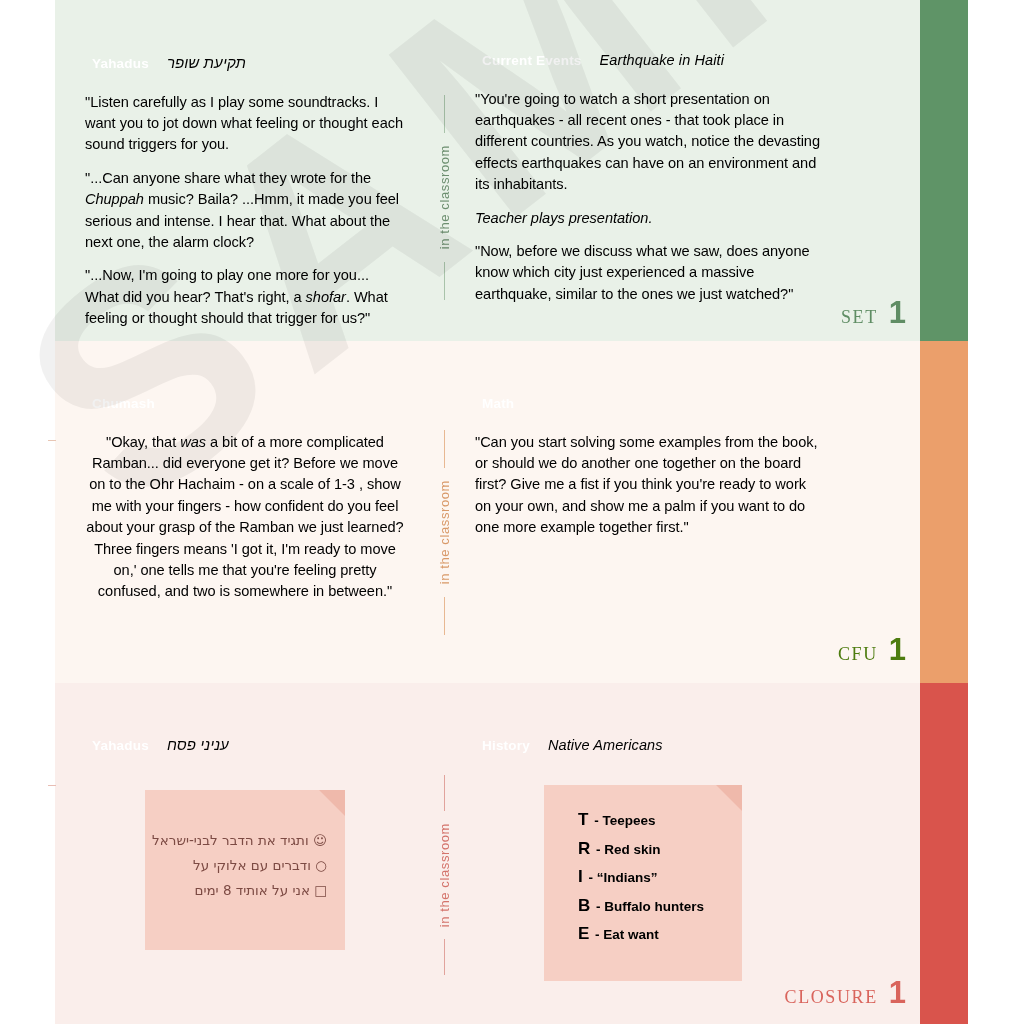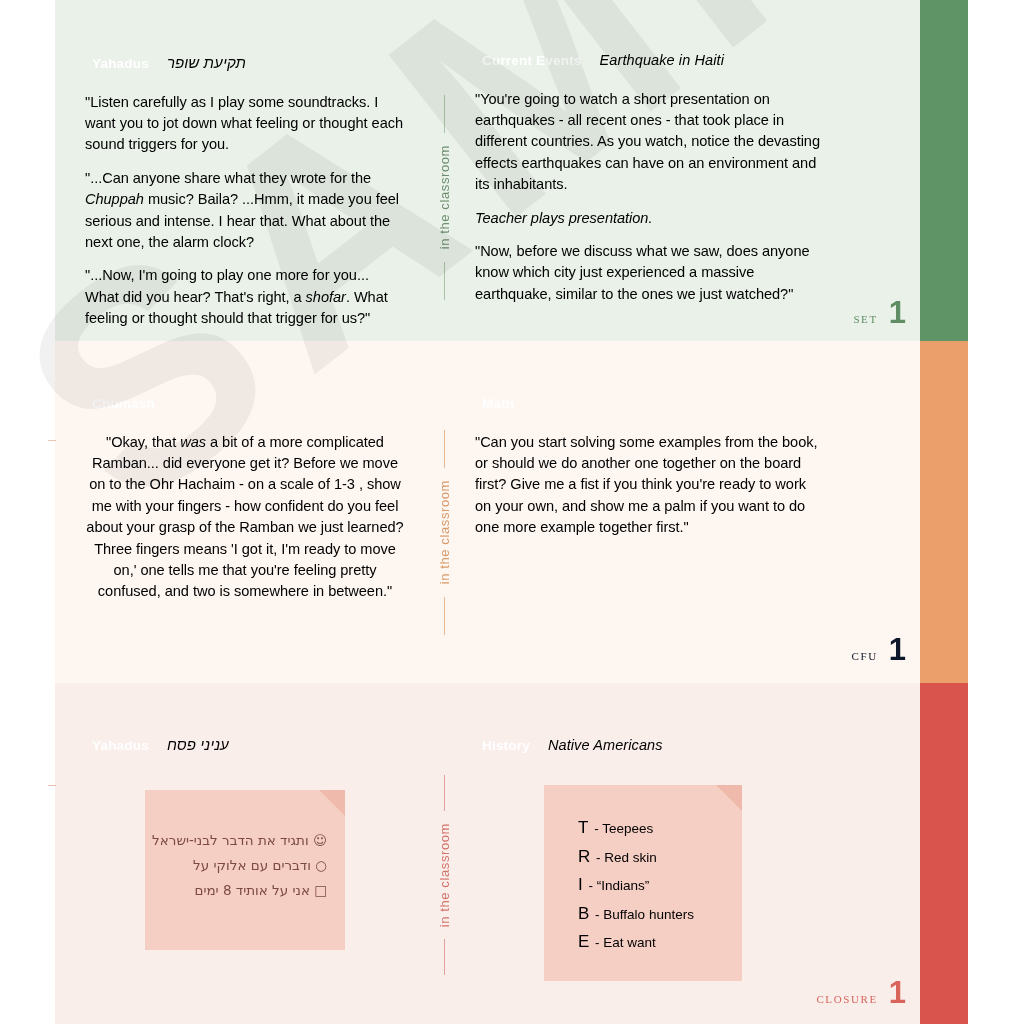--- a/index.html
+++ b/index.html
@@ -105,47 +105,47 @@
     border-top:26px solid #efb9ab;
     border-left:26px solid transparent;
   }
   .note-inner{position:absolute;left:0;right:0;top:0;bottom:0;}
   .hand-he{
     direction:rtl;text-align:right;
     font-family:"DejaVu Sans", sans-serif;
     color:#7c4a43;font-size:13.5px;
   }
   .hand-he div{margin-bottom:9px;white-space:nowrap;}
-  .acro{position:absolute;left:34px;top:34px;}
+  .acro{position:absolute;left:34px;top:26px;font-weight:bold;}
   .acro div{
     margin-bottom:11.5px;
     font-size:13.5px;line-height:1;
     white-space:nowrap;
   }
   .acro div span.ltr{font-size:17px;margin-right:2px;}
 
   
   .corner{
     position:absolute;right:118px;
     display:flex;align-items:baseline;gap:11px;
     z-index:5;
   }
   .corner .ctxt{
     font-family:"Liberation Serif", serif;
-    font-size:11px;letter-spacing:1.6px;
+    font-size:18px;letter-spacing:1.6px;
   }
   .corner .cnum{
     font-family:"Liberation Sans", sans-serif;
     font-size:31px;font-weight:700;line-height:.85;
   }
   #corner-set  {top:300px;}
   #corner-cfu  {top:637px;}
   #corner-clos {top:980px;}
   #corner-set  .ctxt,#corner-set  .cnum{color:#5f8d64;}
-  #corner-cfu  .ctxt,#corner-cfu  .cnum{color:#0f172a;}
+  #corner-cfu  .ctxt,#corner-cfu  .cnum{color:#4d7c0f;}
   #corner-clos .ctxt,#corner-clos .cnum{color:#d9645c;}
 
   
   .tick{position:absolute;left:48px;width:8px;height:1px;z-index:7;}
 </style>
 </head>
 <body>
 
 <div class="page">
 

